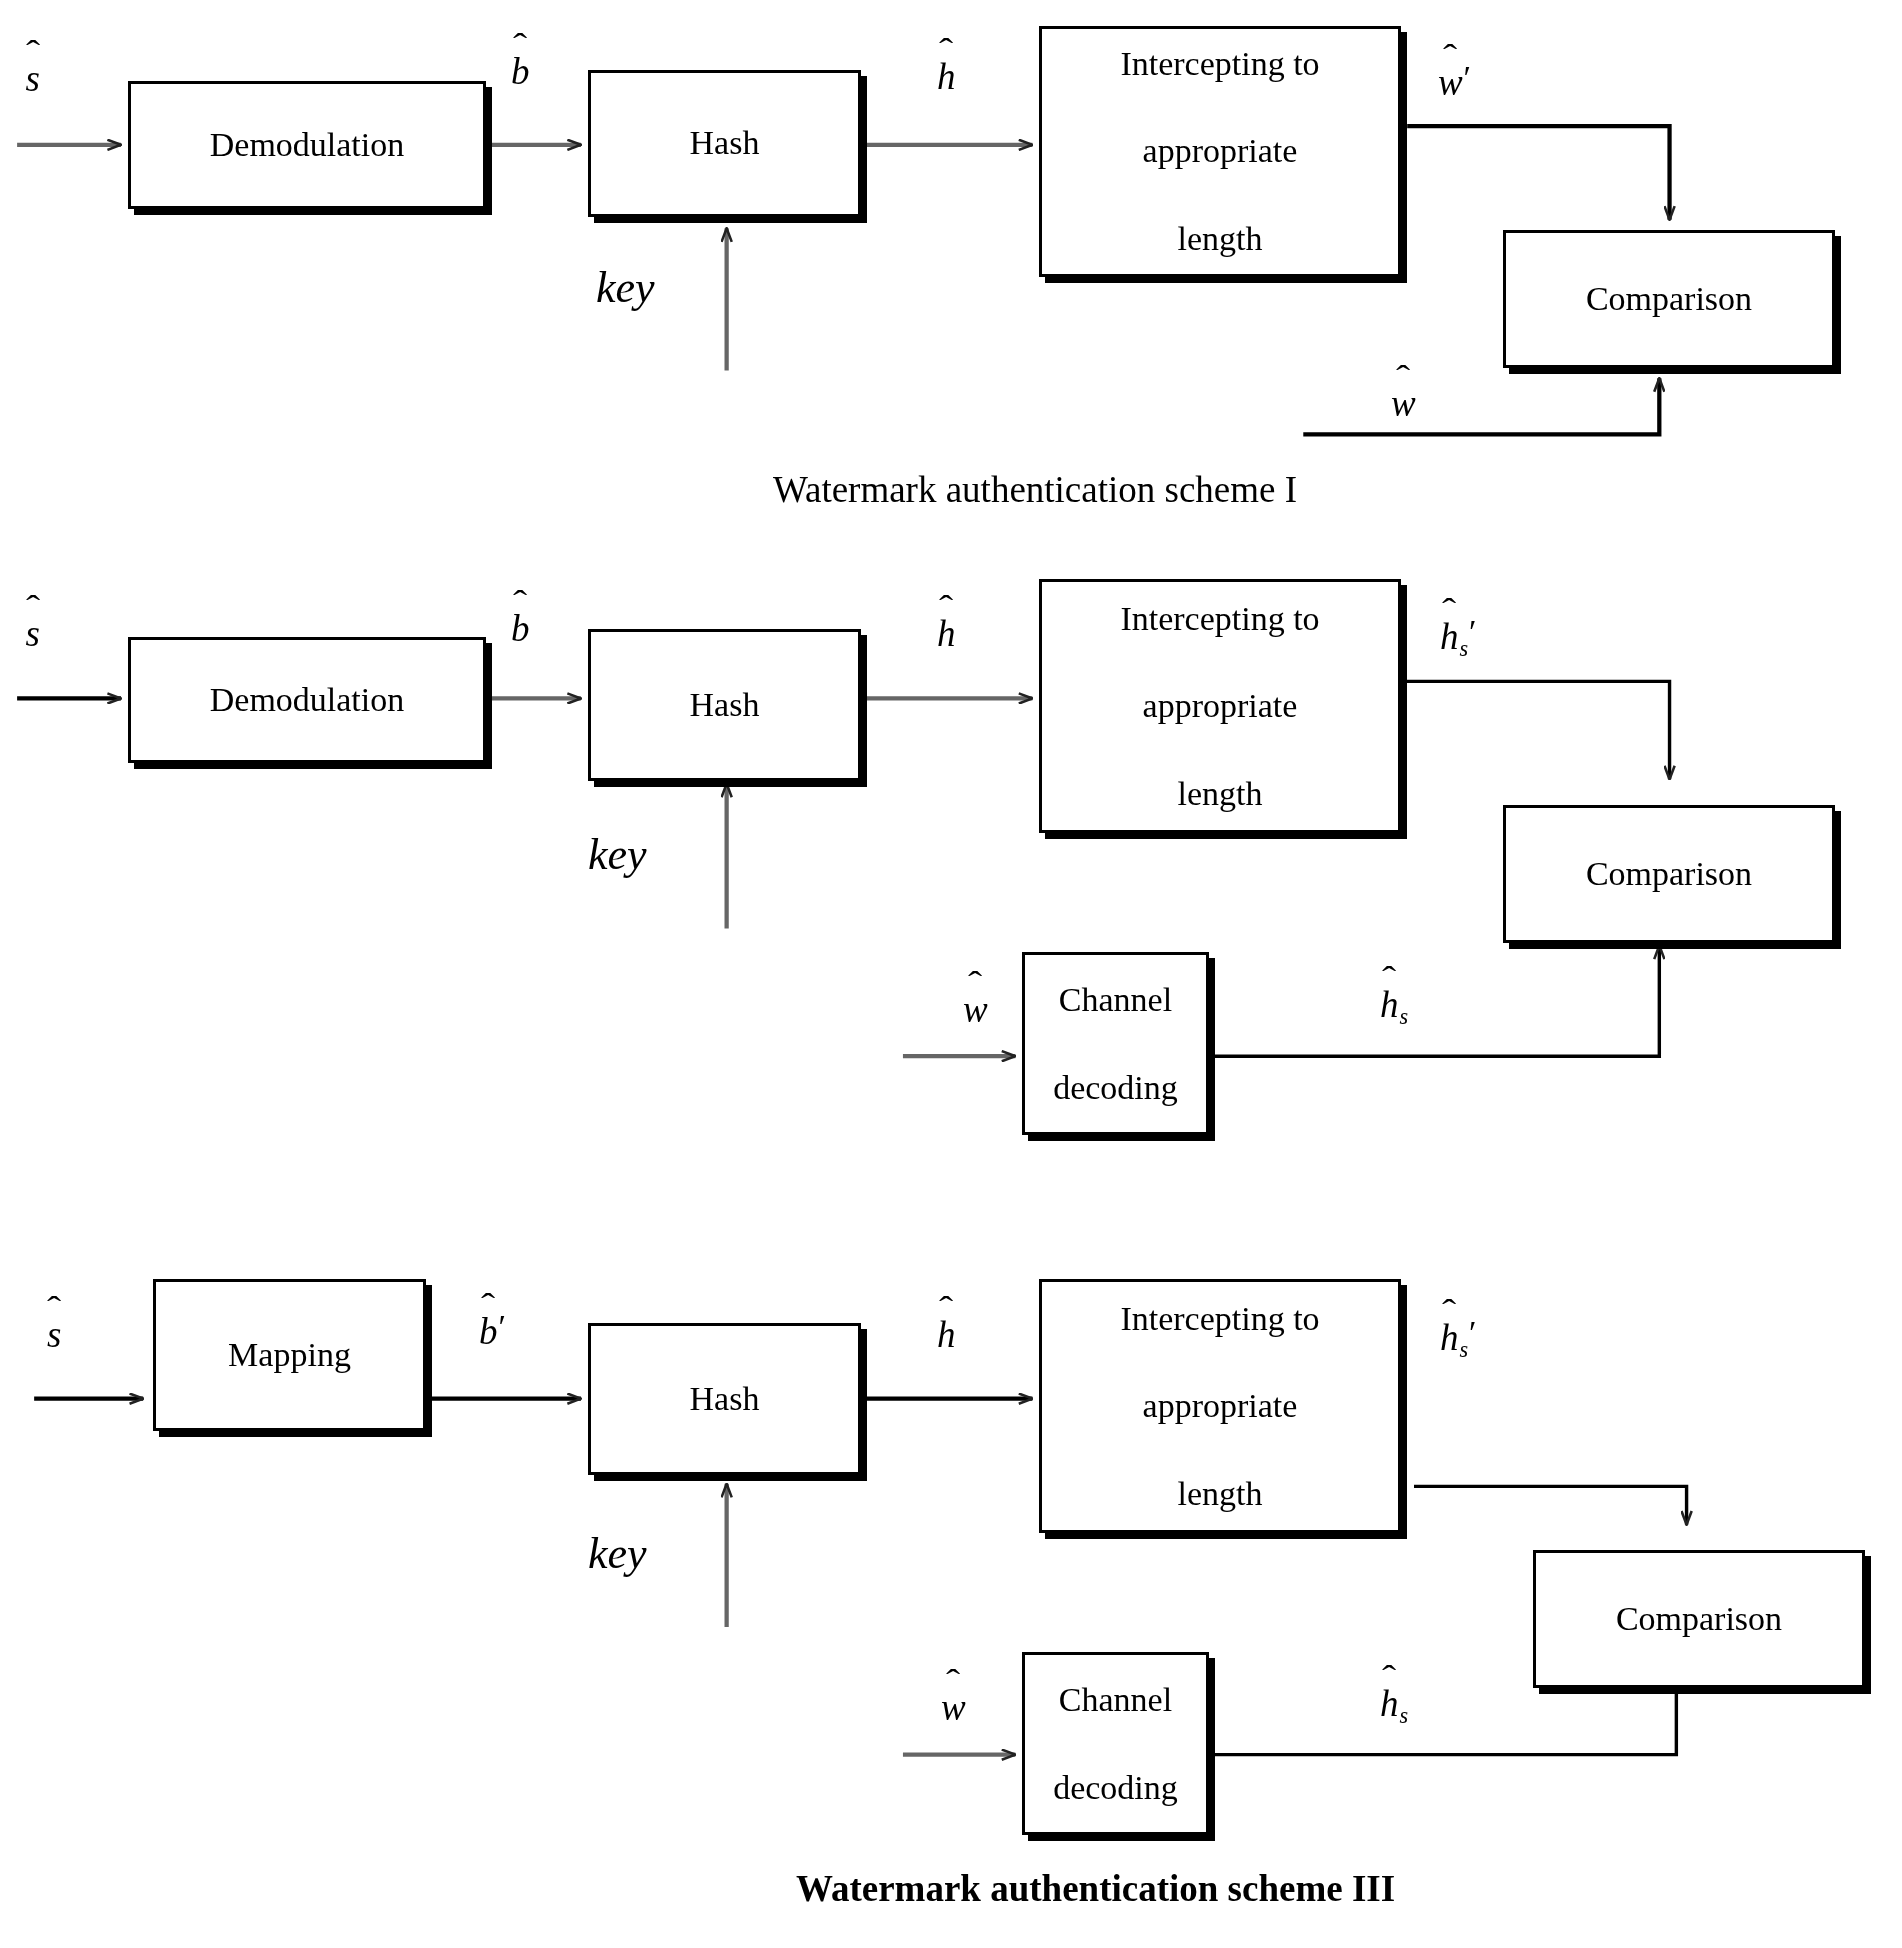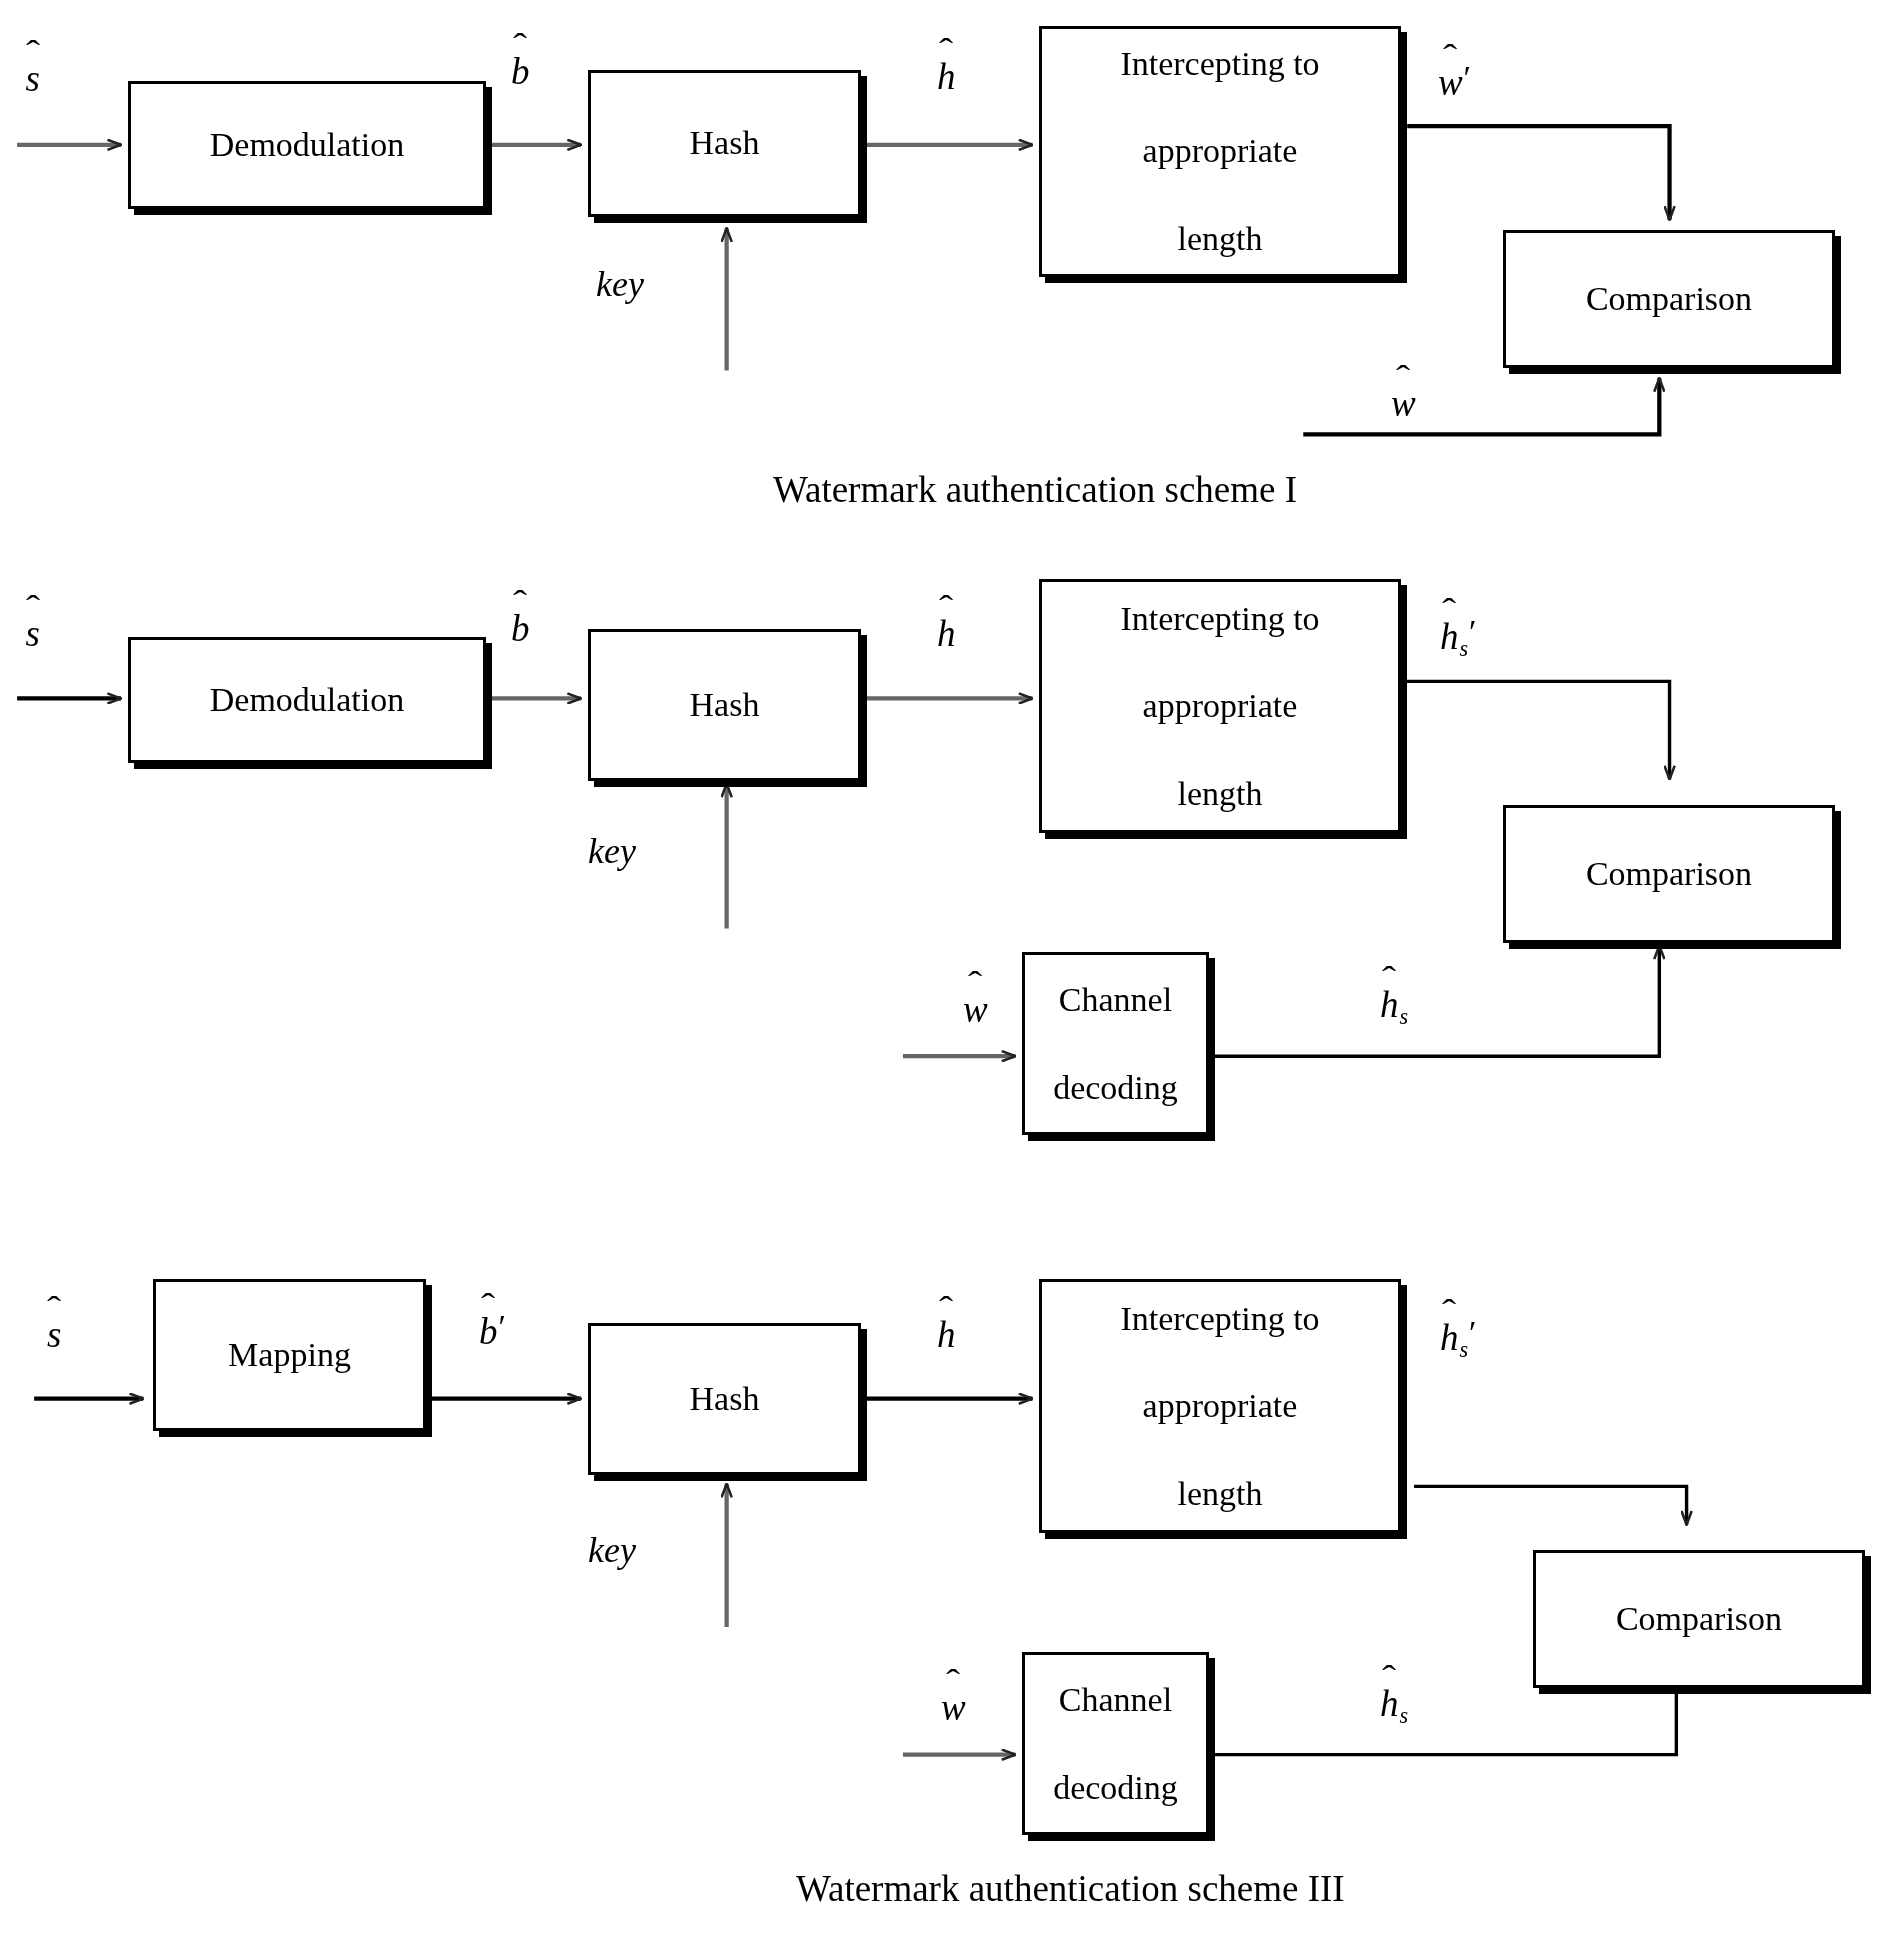--- a/index.html
+++ b/index.html
@@ -70,21 +70,21 @@
     vertical-align: -0.30em;
     margin-left: 0.9px;
   }
   .lbl .prime {
     font-style: normal;
     font-size: 0.92em;
     vertical-align: 0.18em;
     margin-left: 0.9px;
   }
   .lbl.key {
-    font-size: 36px;
+    font-size: 44px;
     font-style: italic;
   }
   
   .caption {
     position: absolute;
     white-space: nowrap;
     font-size: 37px;
     font-style: normal;
     line-height: 1;
   }
@@ -268,16 +268,16 @@
   <div class="lbl" style="left:1440px; top:1316px;">
     <span class="hat">h</span><span class="sub">s</span><span class="prime">′</span>
   </div>
   <div class="lbl" style="left:941px; top:1689px;">
     <span class="hat">w</span>
   </div>
   <div class="lbl" style="left:1380px; top:1685px;">
     <span class="hat">h</span><span class="sub">s</span>
   </div>
 
-  <div class="caption" style="left:796px; top:1870px;">Watermark authentication scheme III</div>
+  <div class="caption" style="left:796px; top:1870px;font-weight:bold;">Watermark authentication scheme III</div>
 
 </div>
 
 
 </body></html>

